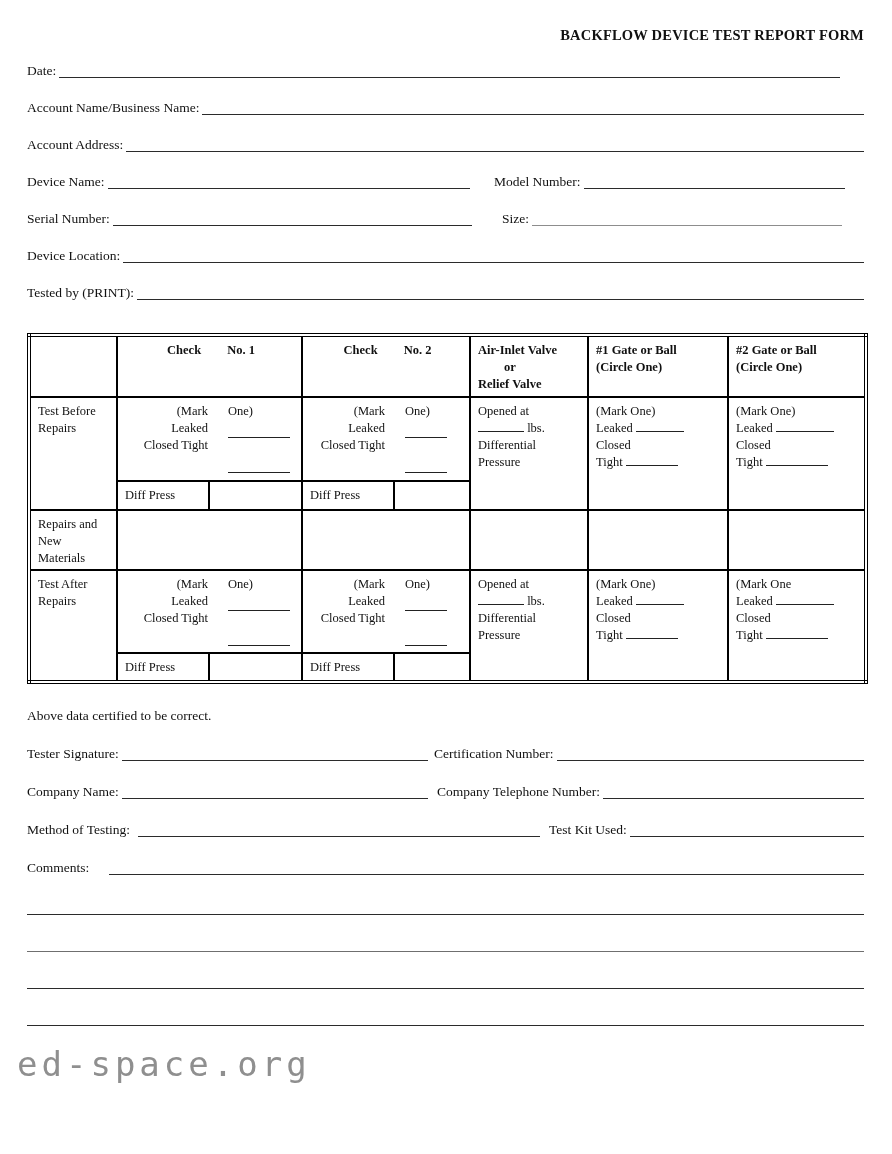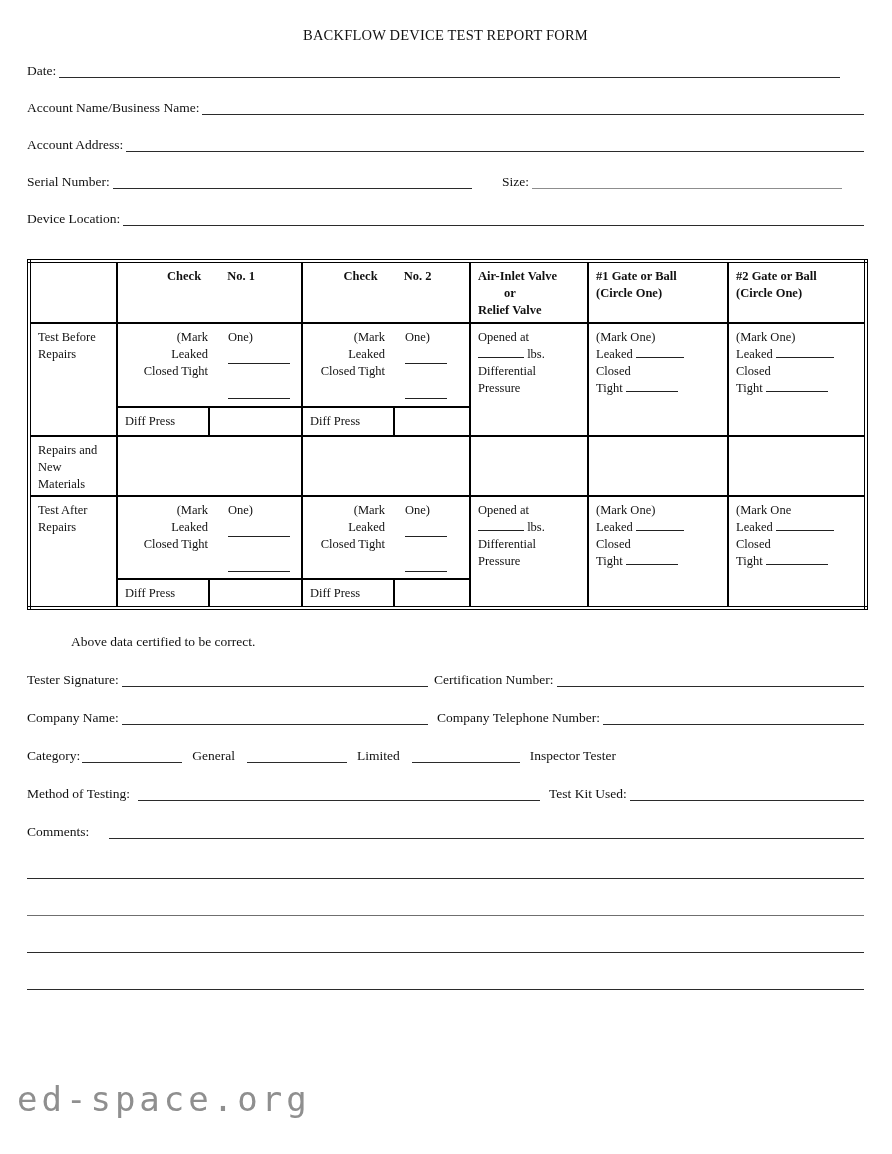--- a/index.html
+++ b/index.html
@@ -3,21 +3,21 @@
 <meta charset="utf-8">
 <style>
   html,body{margin:0;padding:0;background:#fff;}
   .page{
     position:relative;width:892px;height:1154px;overflow:hidden;
     background:#fff;color:#111;box-sizing:border-box;
     padding:0 28px 0 27px;
     font-family:"Liberation Serif","DejaVu Serif",serif;
     font-size:13.5px;line-height:18px;
   }
-  .title{margin-top:26px;height:18px;text-align:center;font-weight:normal;font-size:14.5px;letter-spacing:.2px;}
+  .title{margin-top:26px;height:18px;text-align:right;font-weight:bold;font-size:14.5px;letter-spacing:.2px;}
   .frow{display:flex;align-items:flex-end;height:18px;margin-top:19px;}
   .daterow{margin-top:18px;}
   .lbl{white-space:nowrap;}
   .line{flex:1;border-bottom:1.4px solid #2b2b2b;transform:translateY(-2px);margin-left:3px;}
   .line.gray{border-bottom-color:#8d8d8d;}
   .grp{display:flex;align-items:flex-end;}
   .gap{width:24px;}
   
   table.tt{
     width:837px;margin-top:31px;border-collapse:collapse;table-layout:fixed;
@@ -38,34 +38,34 @@
   .ul-c1{width:62px;}
   .ul-c2{width:42px;}
   .ul{display:inline-block;border-bottom:1.4px solid #222;height:2px;vertical-align:baseline;}
   .ul-air{width:46px;}
   .ul-g1a{width:48px;}
   .ul-g1b{width:52px;}
   .ul-g2a{width:58px;}
   .ul-g2b{width:62px;}
   .dp{padding-top:3px;}
   
-  .certified{margin-top:23px;height:18px;margin-left:44px;}
+  .certified{margin-top:23px;height:18px;}
   .f20{margin-top:20px;}
   .cat .lbl{margin-right:2px;}
   .catline{border-bottom:1.4px solid #2b2b2b;transform:translateY(-2px);}
   .cl1{width:100px;margin-right:10px;}
   .cl2{width:100px;margin:0 10px;}
   .cl3{width:108px;margin:0 10px;}
   .rline{border-bottom:1.4px solid #2b2b2b;}
   .rl1{height:37px;margin-top:0;}
   .rl2{height:36px;border-bottom-color:#6f6f6f;border-bottom-width:1px;}
   .rl3{height:36px;}
   .rl4{height:36px;}
   .watermark{
-    position:absolute;left:17px;top:1090px;
+    position:absolute;left:17px;top:1055px;
     font-family:"DejaVu Sans Mono","Liberation Mono",monospace;
     font-size:34px;color:#8f8f8f;letter-spacing:4px;
   }
 </style>
 </head>
 <body>
 
 <div class="page">
 
   <div class="title">BACKFLOW DEVICE TEST REPORT FORM</div>
@@ -79,38 +79,53 @@
     <span class="lbl">Account Name/Business Name:</span>
     <span class="line"></span>
   </div>
 
   <div class="frow">
     <span class="lbl">Account Address:</span>
     <span class="line"></span>
   </div>
 
 
+  <div class="frow">
+    <span class="grp" style="width:443px">
+      <span class="lbl">Device Name:</span>
+      <span class="line"></span>
+    </span>
+    <span class="gap"></span>
+    <span class="grp" style="flex:1;margin-right:19px">
+      <span class="lbl">Model Number:</span>
+      <span class="line"></span>
+    </span>
+  </div>
 
   <div class="frow">
     <span class="grp" style="width:445px">
       <span class="lbl">Serial Number:</span>
       <span class="line"></span>
     </span>
     <span class="gap" style="width:30px"></span>
     <span class="grp" style="flex:1;margin-right:22px">
       <span class="lbl">Size:</span>
       <span class="line gray"></span>
     </span>
   </div>
 
   <div class="frow">
     <span class="lbl">Device Location:</span>
     <span class="line"></span>
   </div>
 
+  <div class="frow">
+    <span class="lbl">Tested by (PRINT):</span>
+    <span class="line"></span>
+  </div>
 
   <table class="tt">
     <colgroup>
       <col style="width:88px">
         <col style="width:92px">
         <col style="width:93px">
       <col style="width:92px">
         <col style="width:76px">
         <col style="width:118px">
       <col style="width:140px">
@@ -297,29 +312,20 @@
       <span class="lbl">Company Name:</span>
       <span class="line"></span>
     </span>
     <span class="gap" style="width:9px"></span>
     <span class="grp" style="flex:1">
       <span class="lbl">Company Telephone Number:</span>
       <span class="line"></span>
     </span>
   </div>
 
-  <div class="frow f20 cat">
-    <span class="lbl">Category:</span>
-    <span class="catline cl1"></span>
-    <span class="lbl">General</span>
-    <span class="catline cl2"></span>
-    <span class="lbl">Limited</span>
-    <span class="catline cl3"></span>
-    <span class="lbl">Inspector Tester</span>
-  </div>
 
   <div class="frow f20">
     <span class="grp" style="width:513px">
       <span class="lbl">Method of Testing:</span>
       <span class="line" style="margin-left:8px"></span>
     </span>
     <span class="gap" style="width:9px"></span>
     <span class="grp" style="flex:1">
       <span class="lbl">Test Kit Used:</span>
       <span class="line"></span>

